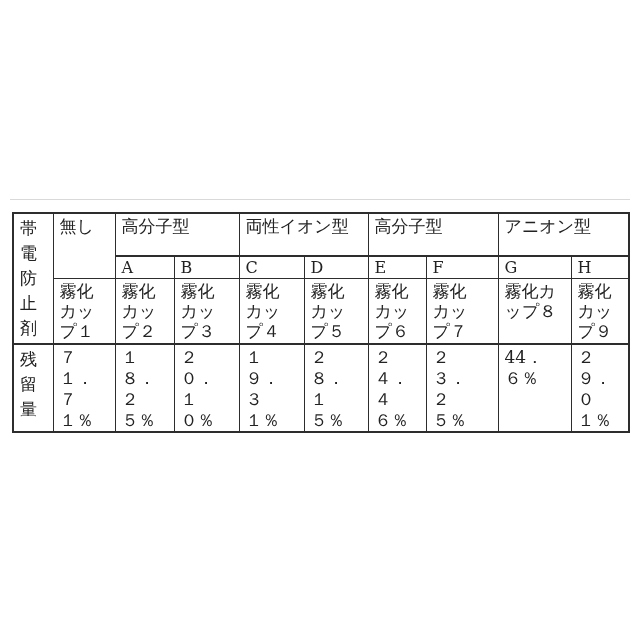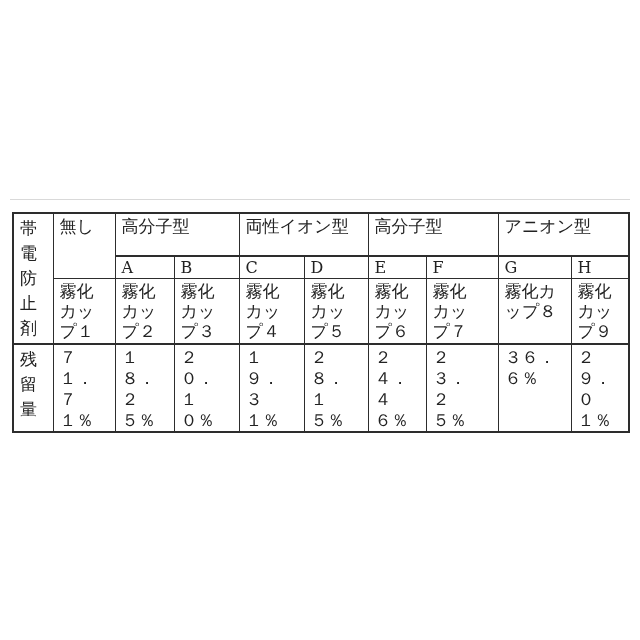--- a/index.html
+++ b/index.html
@@ -174,21 +174,21 @@
 １
 ５％</td>
       <td class="value-cell">２
 ４．
 ４
 ６％</td>
       <td class="value-cell">２
 ３．
 ２
 ５％</td>
-      <td class="value-cell">３６．
+      <td class="value-cell">44．
 ６％</td>
       <td class="value-cell">２
 ９．
 ０
 １％</td>
     </tr>
   </tbody>
     </table>
 
 </div>

